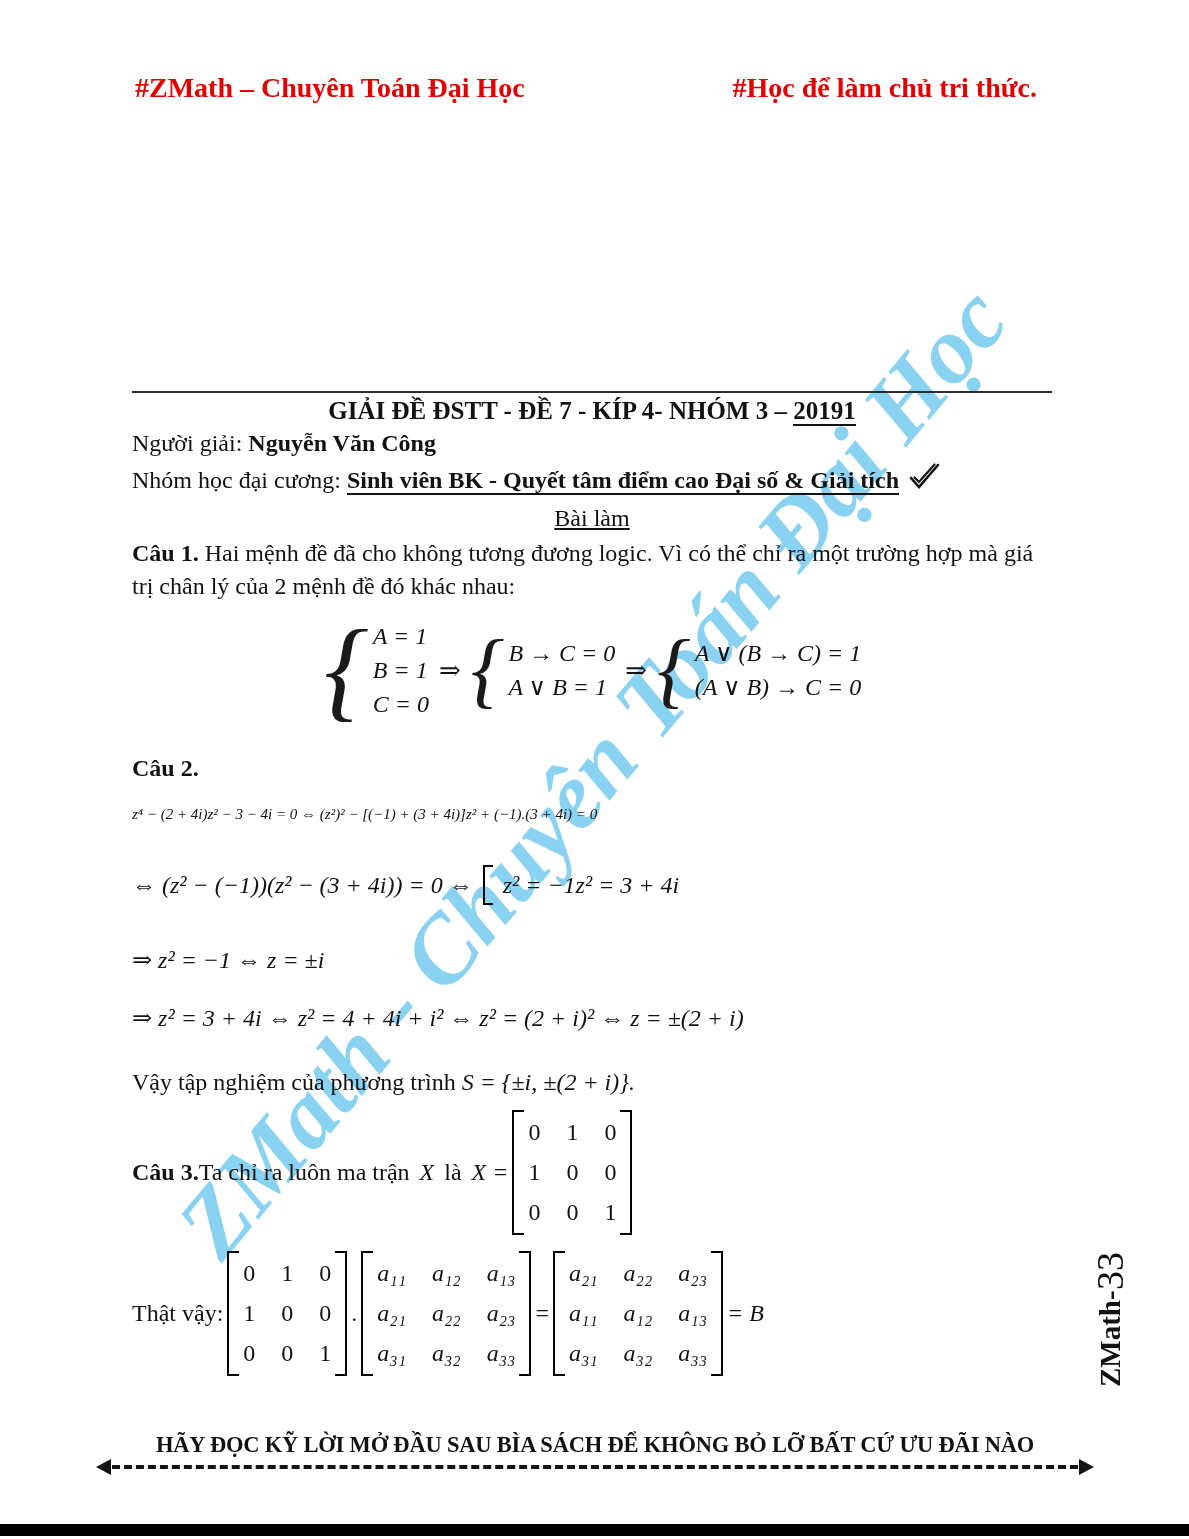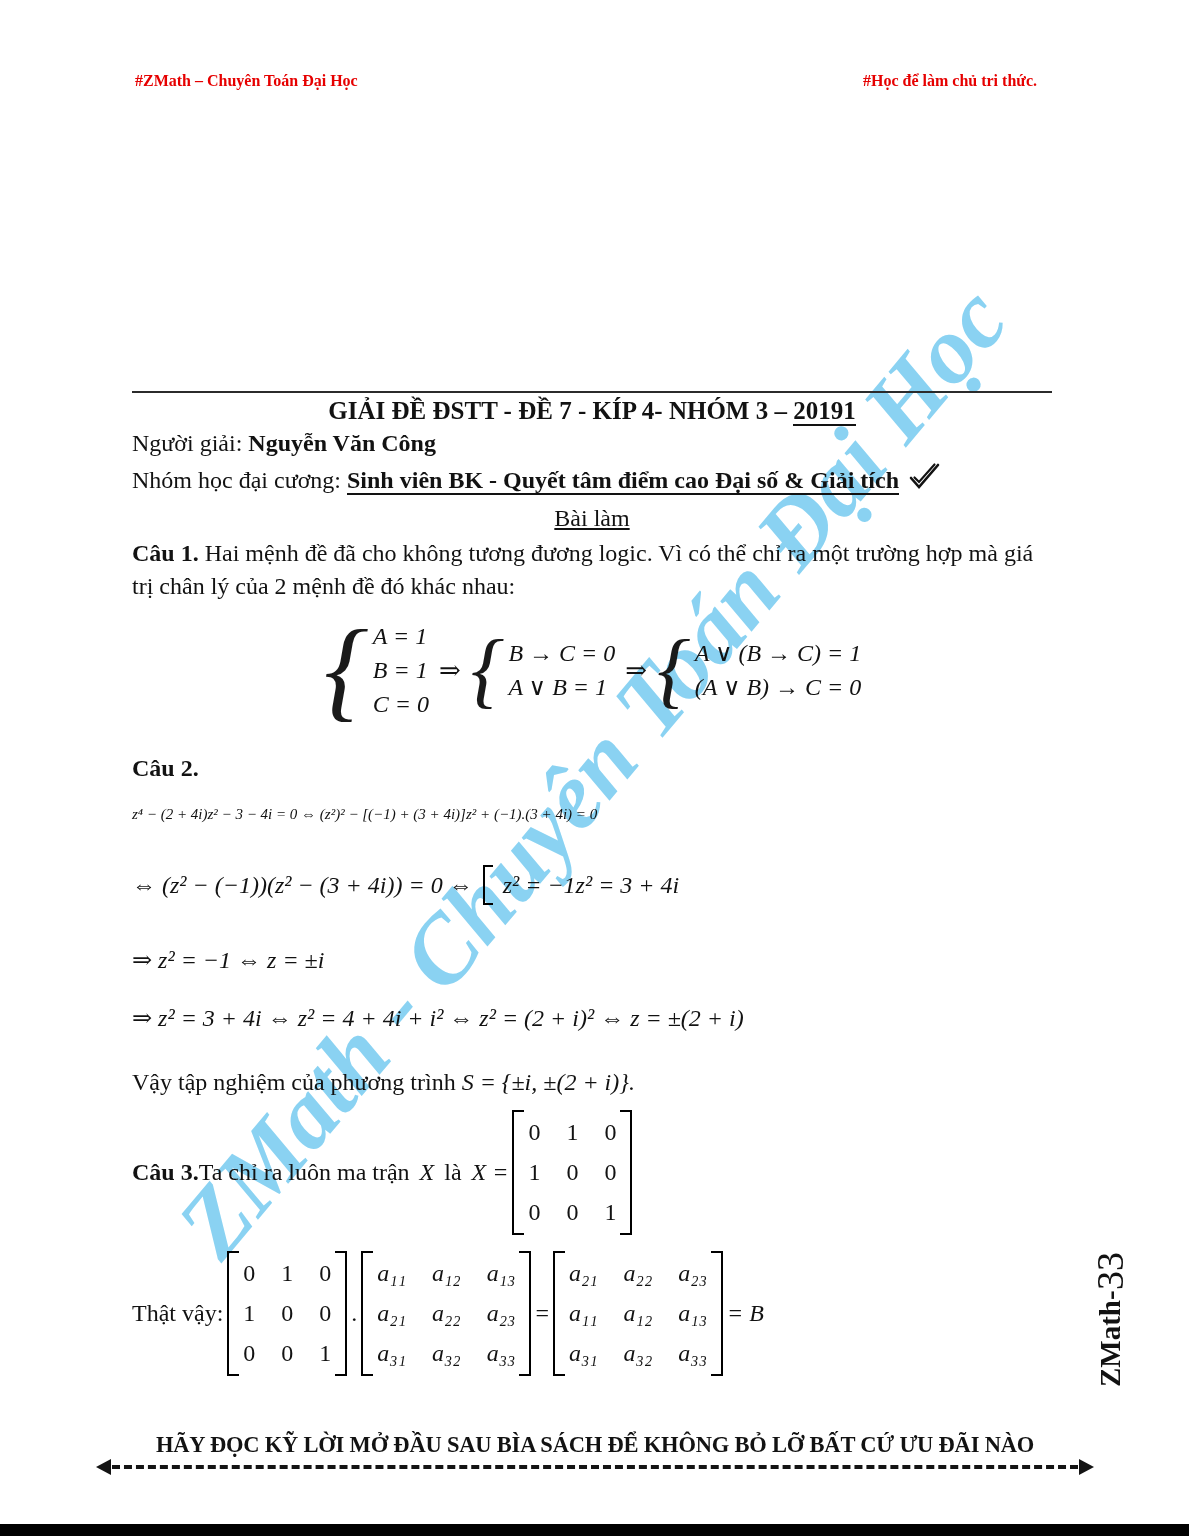--- a/index.html
+++ b/index.html
@@ -5,21 +5,21 @@
   * { margin:0; padding:0; box-sizing:border-box; }
   body { background:#888; font-family:"Liberation Serif","DejaVu Serif",serif; }
   .page {
     position:relative; width:1189px; height:1539px; margin:0 auto;
     background:#ffffff; overflow:hidden; color:#121212;
   }
   
   .hdr {
     position:absolute; top:72px; left:135px; right:152px;
     display:flex; justify-content:space-between;
-    font-weight:bold; font-size:16px;
+    font-weight:bold; font-size:28px;
   }
   
   .watermark {
     position:absolute; left:592px; top:772px; z-index:0;
     transform:translate(-50%,-50%) rotate(-50deg);
     font-size:95px; font-style:italic; font-weight:bold;
     white-space:nowrap; opacity:0.72; pointer-events:none;
   }
   
   .content { position:absolute; left:132px; top:391px; width:920px; z-index:1; font-size:24px; }

